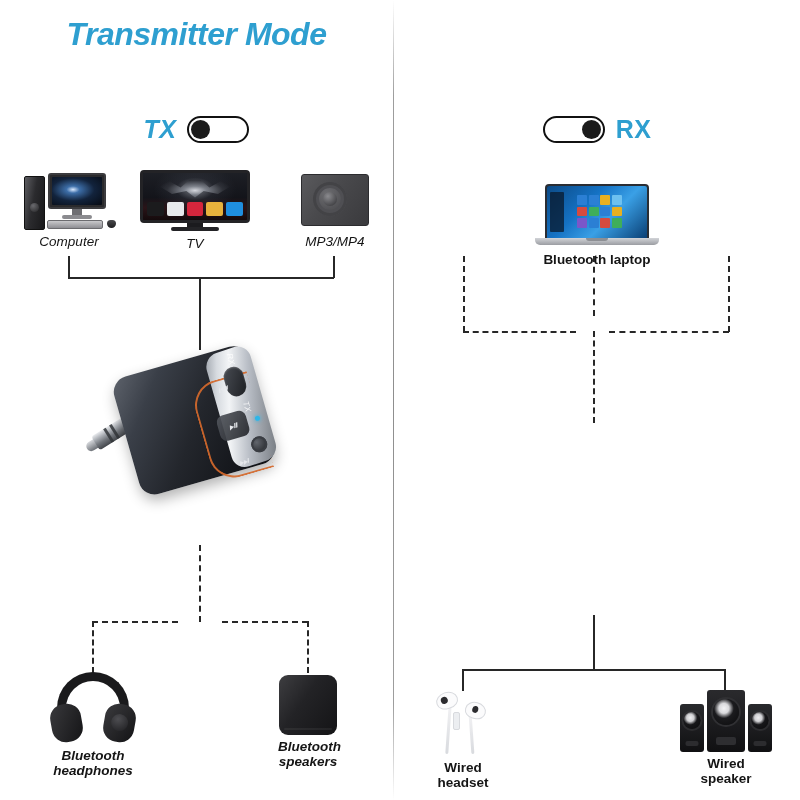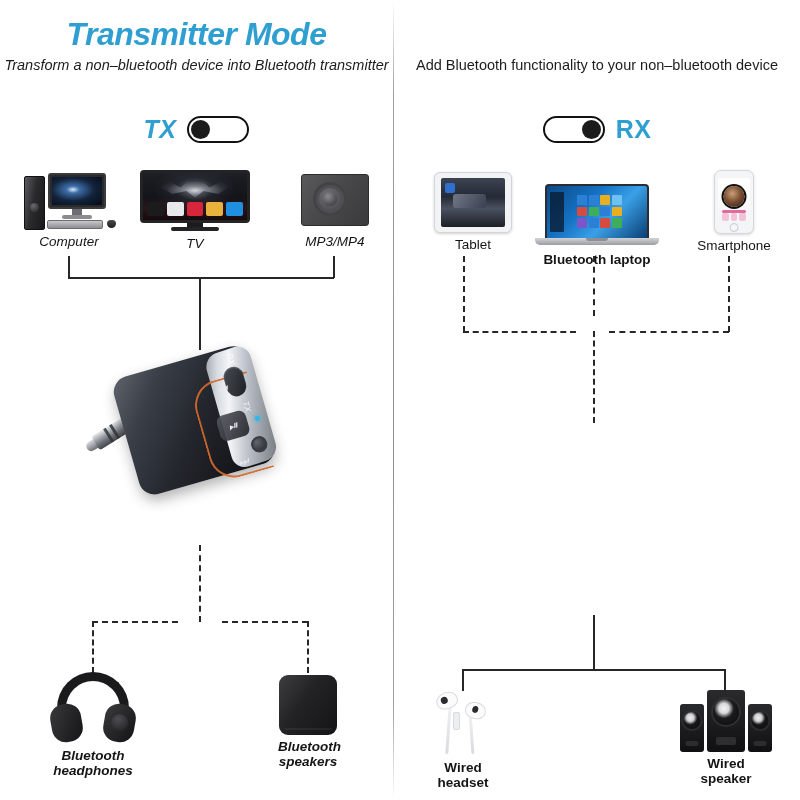--- a/index.html
+++ b/index.html
@@ -248,22 +248,20 @@
 </head>
 <body>
 
 <div id="root">
 
   <div class="divider"></div>
 
   <div class="panel left">
 
     <div class="title">Transmitter Mode</div>
-    <div class="subtitle">Transform a non–bluetooth device into
-Bluetooth transmitter</div>
 
     <div class="toggle-row">
       <span class="toggle-label">TX</span>
       <span class="switch on">
         <span class="knob"></span>
       </span>
     </div>
 
     <div class="dev" style="left:139px;top:170px;width:112px;">
       <div class="art ic-tv">
@@ -356,38 +354,28 @@
       <div class="art ic-spk">
         <span class="spk-body"></span>
       </div>
       <div class="cap b">Bluetooth
 speakers</div>
     </div>
   </div>
 
   <div class="panel right">
 
-    <div class="subtitle">Add Bluetooth functionality to
-your non–bluetooth device</div>
 
     <div class="toggle-row">
       <span class="switch off">
         <span class="knob"></span>
       </span>
       <span class="toggle-label">RX</span>
     </div>
 
-    <div class="dev" style="left:38px;top:172px;width:82px;">
-      <div class="art ic-tablet">
-        <span class="tb-body">
-            <span class="tb-scr"></span>
-          </span>
-      </div>
-      <div class="cap">Tablet</div>
-    </div>
 
     <div class="dev" style="left:140px;top:184px;width:126px;">
       <div class="art ic-laptop">
         <span class="lp-lid">
           <span class="lp-scr"></span>
           <span class="lp-side"></span>
           <span class="lp-tiles">
             <i style="background:#2b7fd4"></i>
               <i style="background:#2b7fd4"></i>
               <i style="background:#e8b021"></i>
@@ -401,37 +389,20 @@
               <i style="background:#d64b3f"></i>
               <i style="background:#3fae5a"></i>
           </span>
         </span>
         <span class="lp-base"></span>
           <span class="lp-notch"></span>
       </div>
       <div class="cap b">Bluetooth laptop</div>
     </div>
 
-    <div class="dev" style="left:292px;top:170px;width:96px;">
-      <div class="art ic-phone">
-        <span class="ph-body">
-          <span class="ph-scr">
-            <span class="ph-art"></span>
-            <span class="ph-bar"></span>
-            <span class="ph-ctl">
-                <i></i>
-                <i></i>
-                <i></i>
-              </span>
-          </span>
-          <span class="ph-home"></span>
-        </span>
-      </div>
-      <div class="cap">Smartphone</div>
-    </div>
 
     <div class="ln v-dash" style="left:69px;top:256px;height:76px;"></div>
     <div class="ln v-dash" style="left:199px;top:256px;height:60px;"></div>
     <div class="ln v-dash" style="left:334px;top:256px;height:76px;"></div>
     <div class="ln h-dash" style="left:69px;top:331px;width:113px;"></div>
     <div class="ln h-dash" style="left:215px;top:331px;width:120px;"></div>
     <div class="ln v-dash" style="left:199px;top:331px;height:92px;"></div>
 
     <div class="ln v-solid" style="left:199px;top:615px;height:55px;"></div>
     <div class="ln h-solid" style="left:68px;top:669px;width:263px;"></div>

